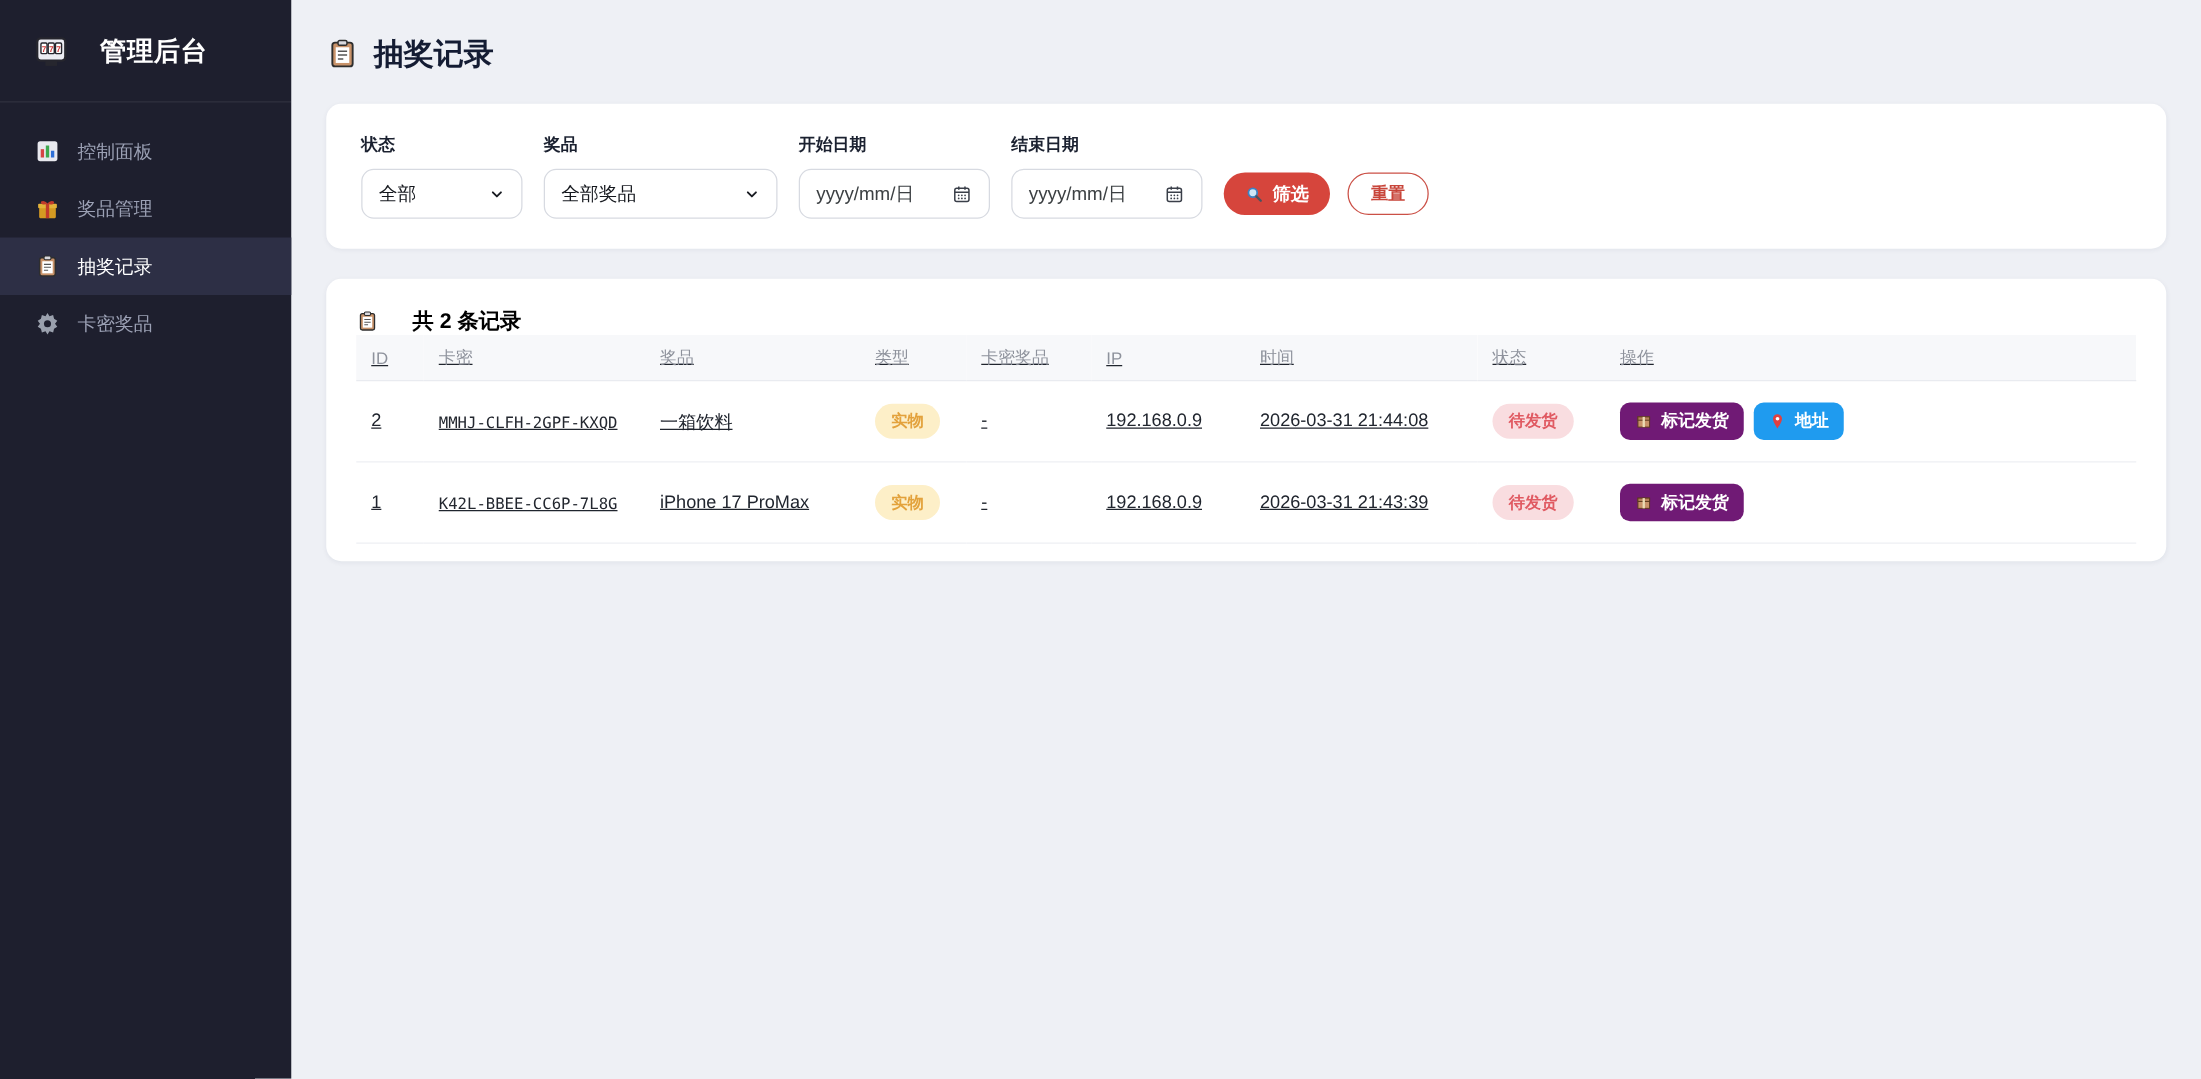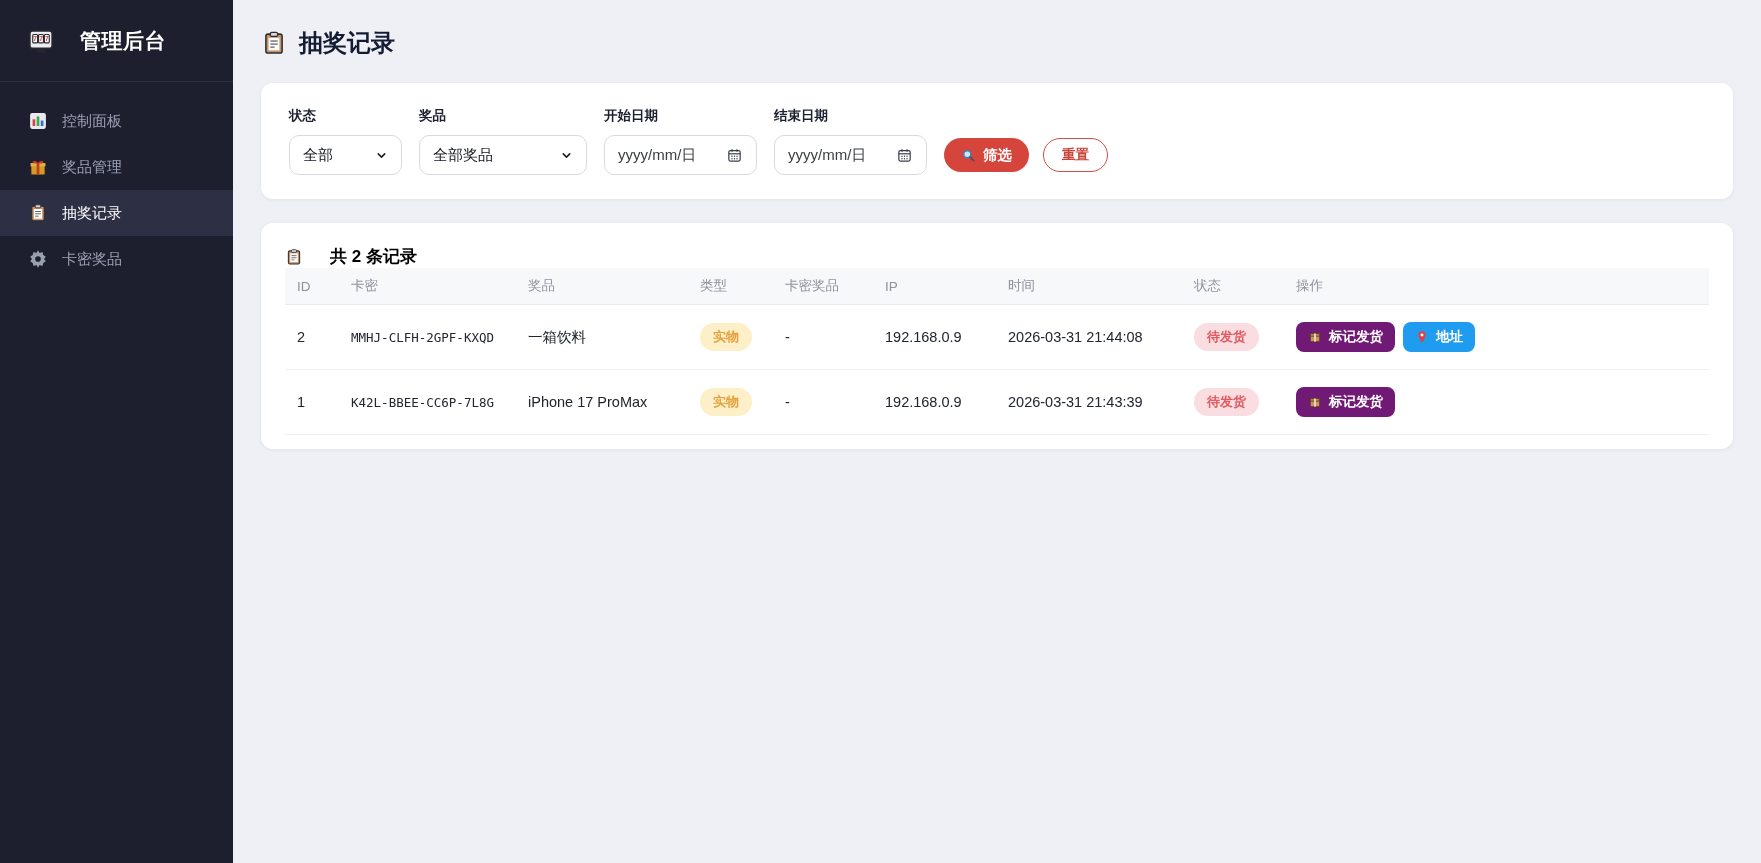--- a/index.html
+++ b/index.html
@@ -30,41 +30,41 @@
   .title-icon { font-size:26px; }
 
   .card { background:#fff; border-radius:12px; box-shadow:0 1px 4px rgba(25,35,65,.06); }
 
   
   .filter-card { padding:24px 28px; display:flex; align-items:flex-end; gap:17px; margin-bottom:24px; }
   .field label { display:block; font-size:13.5px; font-weight:bold; color:#1b2130; margin-bottom:10px; }
   .control { height:40px; border:1px solid #d7dae1; border-radius:10px; background:#fff;
              display:flex; align-items:center; justify-content:space-between;
              padding:0 13px; font-size:15px; color:#15181e; cursor:pointer; }
-  .control.sel-status { width:113px; }
-  .control.sel-prize  { width:168px; }
+  .control.sel-status { width:129px; }
+  .control.sel-prize  { width:187px; }
   .control.date       { width:153px; color:#3c4043; }
   .chev { font-size:13px; color:#1a1d23; margin-left:8px; }
   .cal  { font-size:17px; margin-left:8px; }
 
   .btn { border:none; cursor:pointer; font-family:inherit; font-weight:bold;
          display:inline-flex; align-items:center; gap:7px; }
   .btn-filter { background:#d6453c; color:#fff; height:34px; padding:0 17px;
                 border-radius:17px; font-size:14.5px; margin-bottom:3px; }
   .btn-filter .icon { font-size:15px; }
   .btn-reset { background:#fff; color:#c8453a; border:1.5px solid #cb5046; height:34px;
                padding:0 18px; border-radius:17px; font-size:13.5px; margin-bottom:3px; margin-left:-3px; }
 
   
   .records-card { padding:22px 24px 14px; }
   .records-title { display:flex; align-items:center; gap:27px; font-size:17px; font-weight:bold;
                    color:#000000; }
   .sum-icon { font-size:18px; }
 
-  table.records { width:100%; border-collapse:collapse; table-layout:fixed; }
+  table.records { width:100%; border-collapse:collapse; table-layout:fixed;text-decoration:underline; }
   thead th { background:#f7f8fa; color:#8e929c; font-weight:500; font-size:13.5px;
              text-align:left; padding:9px 12px; border-bottom:1px solid #e9ebf0;
              white-space:nowrap; overflow:hidden; }
   tbody td { padding:17px 12px; border-bottom:1px solid #eef0f4; font-size:14.5px;
              color:#20252e; white-space:nowrap; overflow:hidden; vertical-align:middle; }
   td.mono { font-family:"DejaVu Sans Mono","Liberation Mono",monospace; font-size:12.5px; color:#23272f; }
 
   .badge { display:inline-block; padding:5px 13px; border-radius:999px; font-size:13px; font-weight:bold; }
   .badge-type   { background:#fdefc8; color:#e3a23c; }
   .badge-status { background:#f9dde0; color:#e05a62; }

